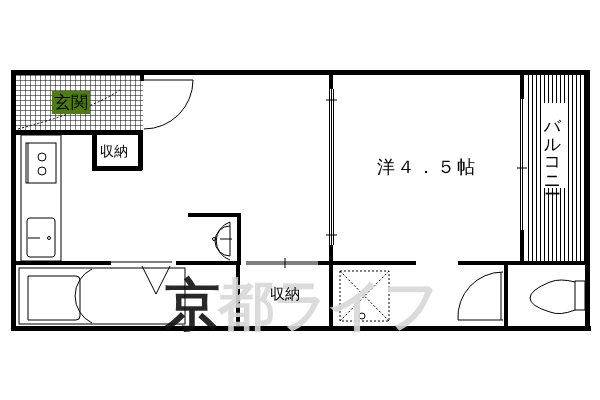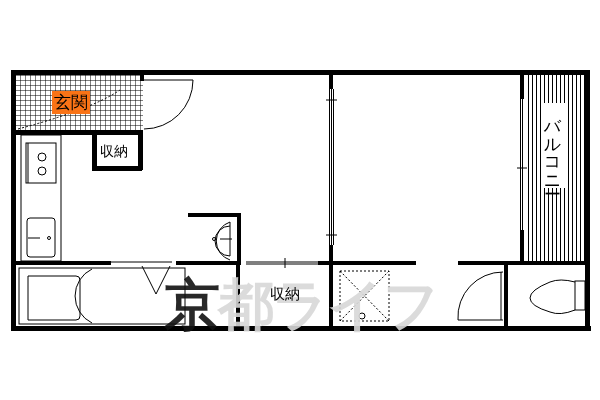--- a/index.html
+++ b/index.html
@@ -127,17 +127,18 @@
   </g>
 
   <g stroke="#000" stroke-width="1" fill="none">
     <path d="M575 282 Q560 278 550 282 Q530 290 530 298 Q530 306 550 312 Q560 316 575 310"></path>
     <rect x="575" y="281" width="10" height="29"></rect>
   </g>
 </svg>
 
 <div class="watermark"><span class="k1">京</span><span>都ライフ</span></div>
 
-<div class="lbl" style="left:52px;top:91px;font-size:17px;background:#f97316;padding:0 2px;">玄関</div>
+<div class="lbl" style="left:52px;top:91px;font-size:17px;background:#4d7c0f;padding:0 2px;">玄関</div>
 <div class="lbl" style="left:100px;top:143px;font-size:14px;">収納</div>
+<div class="lbl" style="left:377px;top:155px;font-size:18px;letter-spacing:2px;">洋４．５帖</div>
 <div class="lbl" style="left:542px;top:103px;font-size:17px;writing-mode:vertical-rl;background:#fff;padding:4px 0;">バルコニー</div>
 <div class="lbl" style="left:270px;top:285px;font-size:15px;">収納</div>
 </div>
 
 </body></html>

